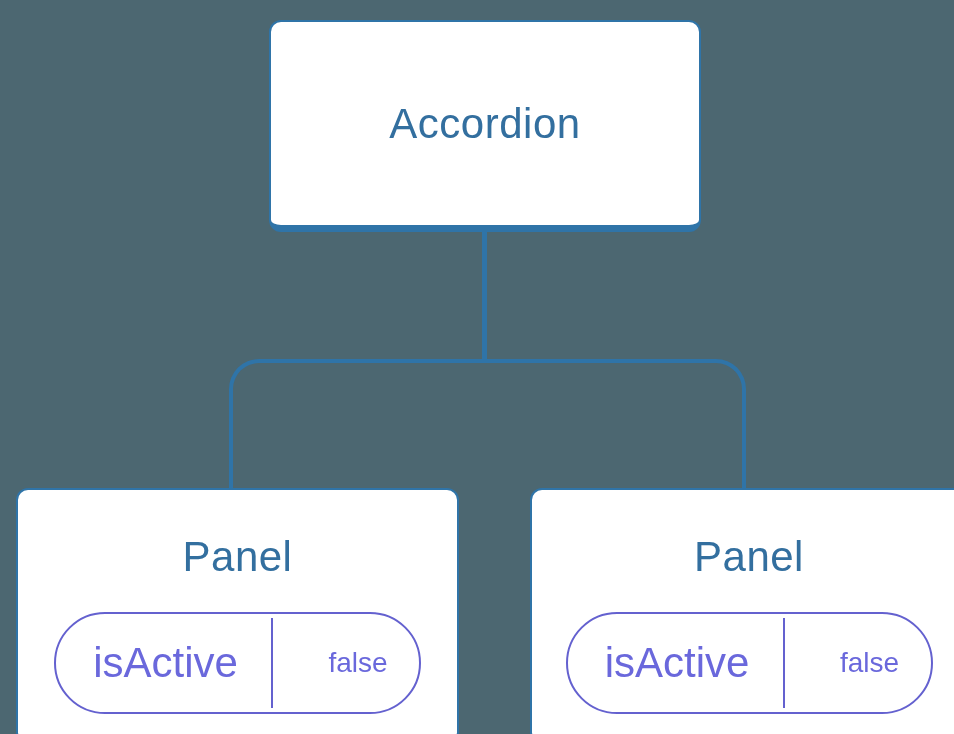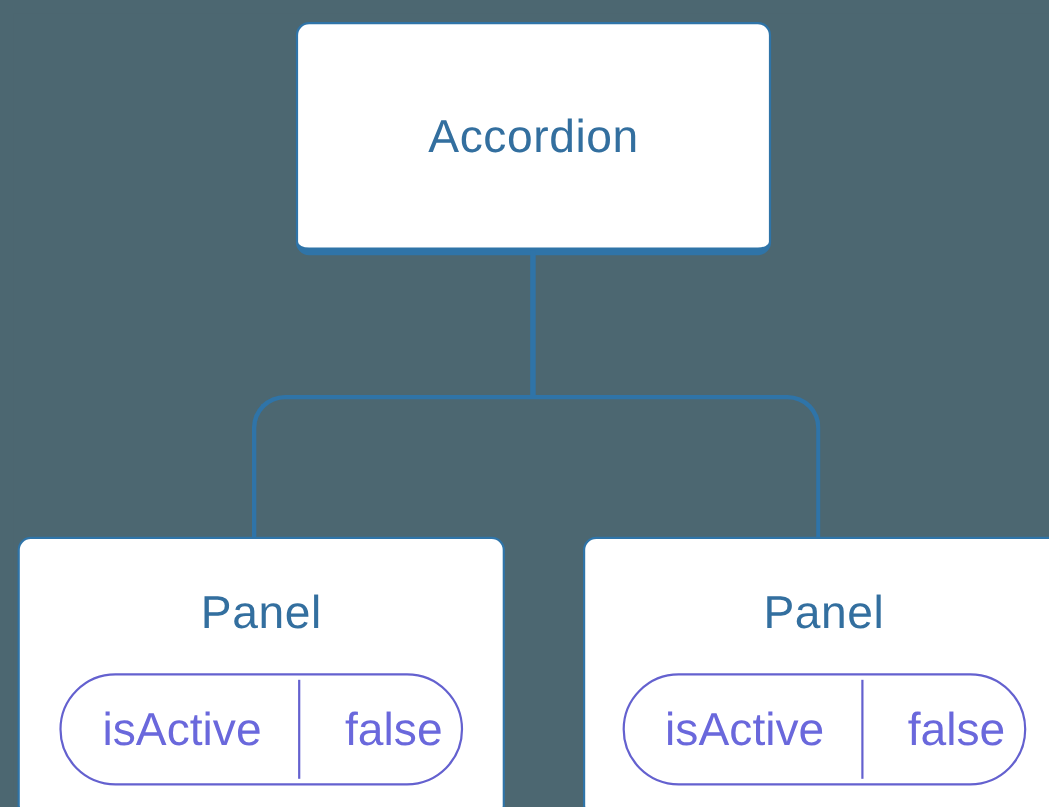--- a/index.html
+++ b/index.html
@@ -92,21 +92,21 @@
     align-items: center;
     justify-content: center;
     font-size: 42px;
     color: var(--pill_text);
   }
   .pill-value {
     flex: 1;
     display: flex;
     align-items: center;
     justify-content: center;
-    font-size: 42px;
+    font-size: 28px;
     color: var(--pill_text);
   }
 </style>
 </head>
 <body>
 
 <div class="stage">
 
   <div class="node root-node">
     <span class="node-label">Accordion</span>

